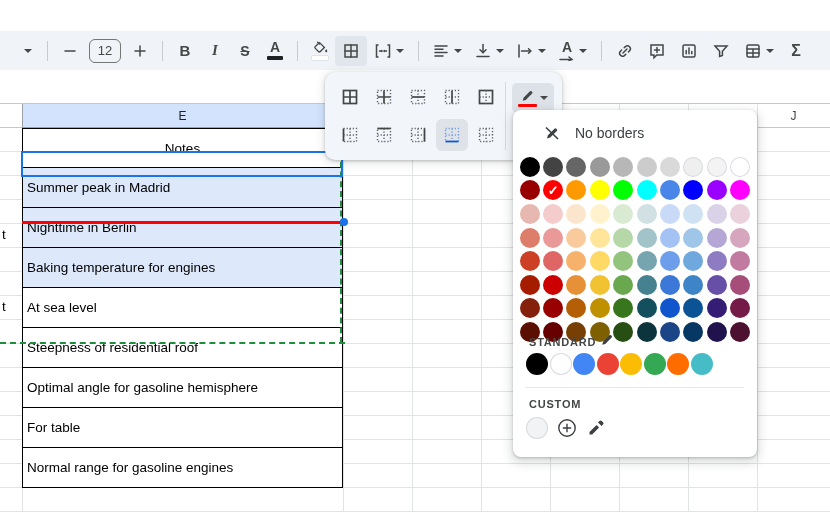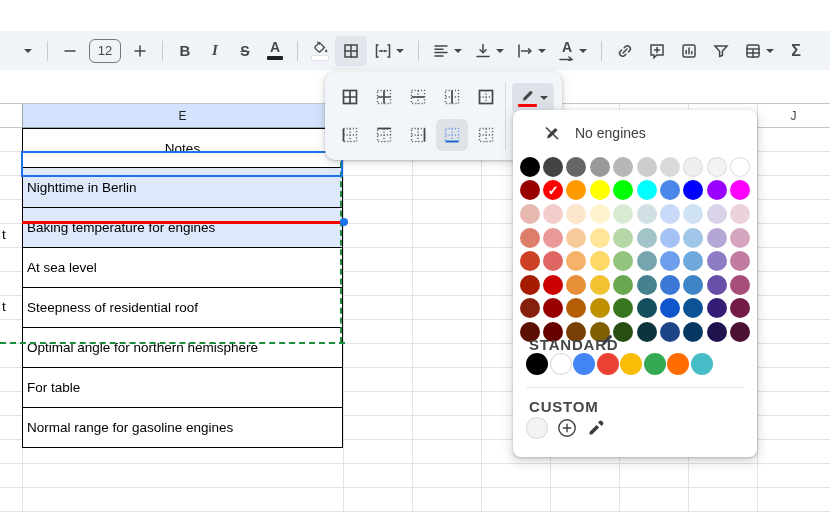--- a/index.html
+++ b/index.html
@@ -54,21 +54,21 @@
   .noborders { position:absolute; left:0; top:8px; width:244px; height:30px;
     display:flex; align-items:center; padding-left:30px; gap:14px; }
   .noborders-label { font-size:14px; color:#3c4043; }
   .palette { position:absolute; left:5px; top:45px; width:234px;
     display:grid; grid-template-columns:repeat(10,23.4px); grid-auto-rows:23.6px; }
   .sw { width:20px; height:20px; border-radius:50%; align-self:center; justify-self:center;
     position:relative; }
   .sw.lt { box-shadow:inset 0 0 0 1px #dadce0; }
   .ck { position:absolute; left:0; top:0; width:20px; height:20px; display:flex;
     align-items:center; justify-content:center; color:#fff; font-size:13px; font-weight:700; }
-  .seclabel { position:absolute; font-size:15px; font-weight:700; letter-spacing:.8px;
+  .seclabel { position:absolute; font-size:11px; font-weight:700; letter-spacing:.8px;
     color:#444746; }
   .stdrow { position:absolute; left:13px; top:243px; display:flex; gap:1.5px; }
   .stdrow .sw { width:22px; height:22px; }
   .divider { position:absolute; left:13px; top:277px; width:218px; height:1px; background:#e4e7eb; }
   .customrow { position:absolute; left:13px; top:307px; display:flex; gap:8px; align-items:center; }
   .custom-swatch { width:22px; height:22px; border-radius:50%; background:#f1f3f4;
     box-shadow:inset 0 0 0 1px #dadce0; }
 
   
   .sheet-topline { position:absolute; left:0; top:103px; width:830px; height:1px; background:#c4c7c5; }
@@ -249,25 +249,26 @@
   <div class="vline" style="left:550px"></div>
   <div class="vline" style="left:619px"></div>
   <div class="vline" style="left:688px"></div>
   <div class="vline" style="left:757px"></div>
 
   <div class="colhdr selected" style="left:22px; width:321px">E</div>
   <div class="colhdr" style="left:757px; width:73px">J</div>
 
   <div class="ecol">
     <div class="cell hdr">Notes</div>
+    <div class="cell tint">Summer peak in Madrid</div>
     <div class="cell tint">Nighttime in Berlin</div>
     <div class="cell tint">Baking temperature for engines</div>
     <div class="cell">At sea level</div>
     <div class="cell">Steepness of residential roof</div>
-    <div class="cell">Optimal angle for northern hemisphere</div>
+    <div class="cell">Optimal angle for gasoline hemisphere</div>
     <div class="cell">For table</div>
     <div class="cell">Normal range for gasoline engines</div>
   </div>
 
   <div class="frag" style="top:227px">t</div>
   <div class="frag" style="top:299px">t</div>
 
   <div class="green-v"></div>
   <div class="green-h"></div>
   <div class="redline"></div>
@@ -356,21 +357,21 @@
       <span class="caret"></span>
     </div>
   </div>
 
   <div class="color-panel">
     <div class="noborders">
       <svg width="18" height="18" viewBox="0 0 18 18">
           <path d="M4 14.5l.9-3.2L11.5 4.7a1.2 1.2 0 0 1 1.8 0l.5.5a1.2 1.2 0 0 1 0 1.8L7.2 13.6z" fill="#3c4043"></path>
           <path d="M3 3.5l12 11.5" stroke="#3c4043" stroke-width="1.6"></path>
         </svg>
-      <span class="noborders-label">No engines</span>
+      <span class="noborders-label">No borders</span>
     </div>
 
     <div class="palette">
         <div class="sw" style="background: rgb(0, 0, 0);"></div>
         <div class="sw" style="background: rgb(67, 67, 67);"></div>
         <div class="sw" style="background: rgb(102, 102, 102);"></div>
         <div class="sw" style="background: rgb(153, 153, 153);"></div>
         <div class="sw" style="background: rgb(183, 183, 183);"></div>
         <div class="sw" style="background: rgb(204, 204, 204);"></div>
         <div class="sw" style="background: rgb(217, 217, 217);"></div>

